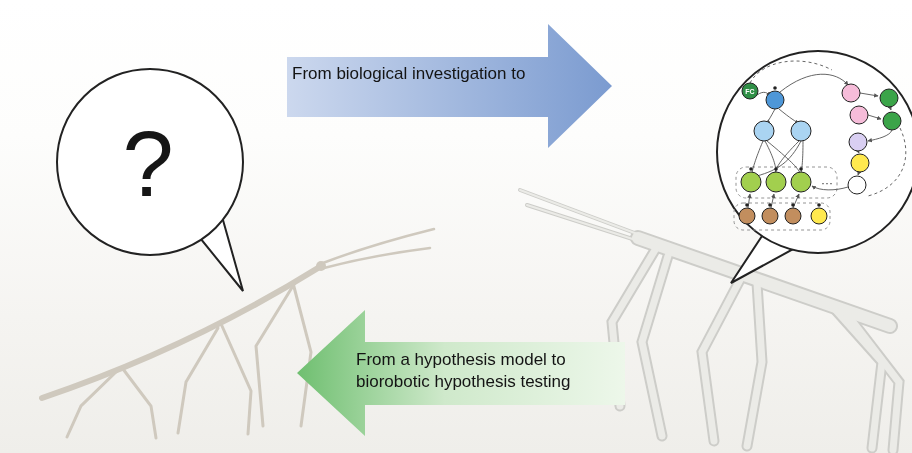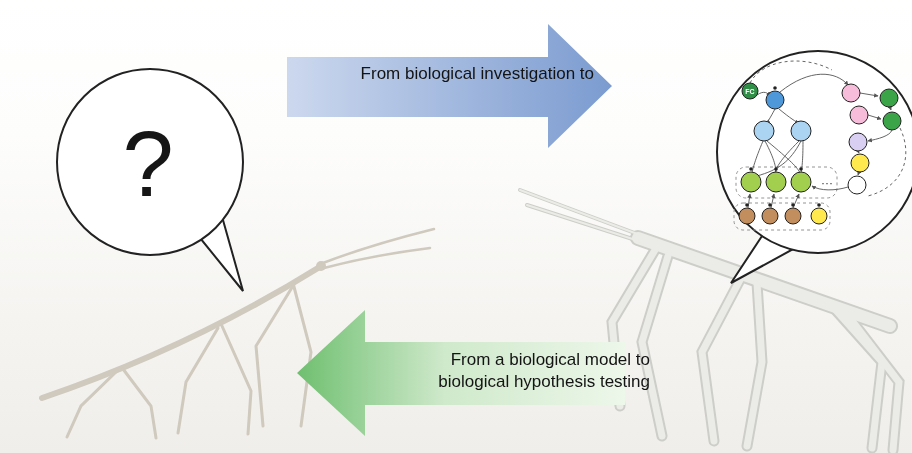--- a/index.html
+++ b/index.html
@@ -6,21 +6,21 @@
   .canvas{
     position:relative;
     width:912px;height:453px;
     overflow:hidden;
     font-family:"Liberation Sans", sans-serif;
     background:linear-gradient(180deg,#ffffff 0%,#fdfdfc 30%,#f5f4f1 70%,#efeeea 100%);
   }
   .canvas svg{position:absolute;inset:0;}
   .arrow-label{
     position:absolute;
-    display:flex;flex-direction:column;align-items:flex-end;justify-content:center;
+    display:flex;flex-direction:column;align-items:flex-start;justify-content:center;
     font-size:17px;line-height:1.32;color:#141414;
     text-align:center;white-space:nowrap;
     pointer-events:none;
   }
   .arrow-label.top{left:292px;top:63px;width:302px;}
   .arrow-label.bottom{left:356px;top:349px;width:294px;}
 </style>
 </head>
 <body>
 
@@ -152,17 +152,17 @@
         </g>
 
       <text x="827" y="187" text-anchor="middle" font-size="12" fill="#333">···</text>
     </g>
   </svg>
 
   <div class="arrow-label top">
     <span>From biological investigation to</span>
   </div>
   <div class="arrow-label bottom">
-    <span>From a biological model to</span>
-    <span>biological hypothesis testing</span>
+    <span>From a hypothesis model to</span>
+    <span>biorobotic hypothesis testing</span>
   </div>
 
 </div>
 
 </body></html>

